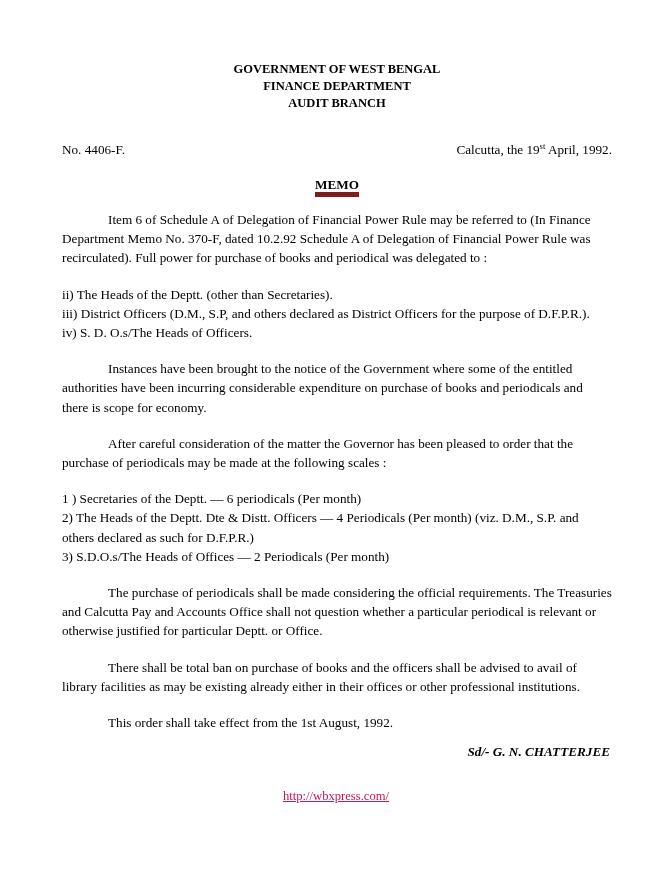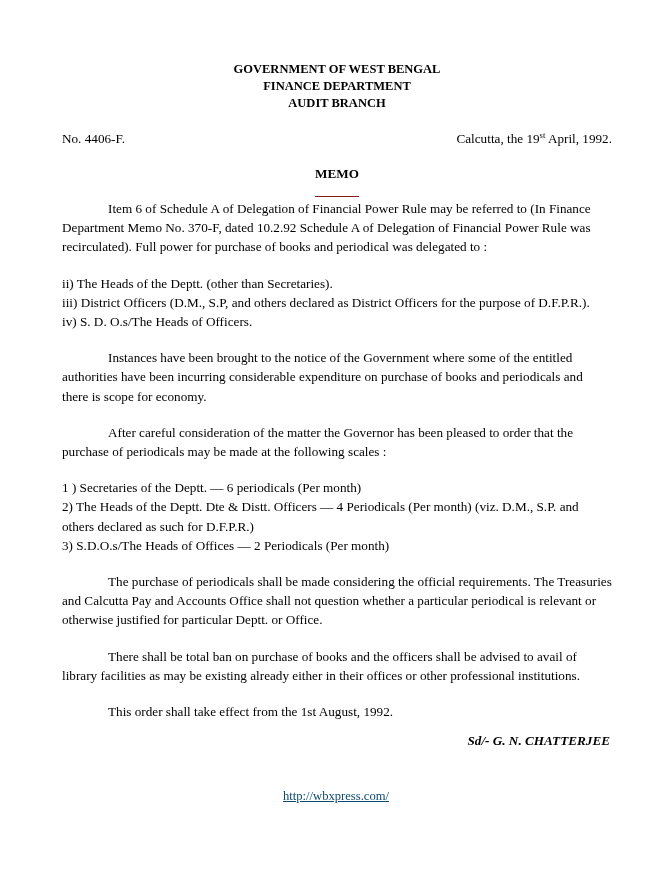--- a/index.html
+++ b/index.html
@@ -30,39 +30,39 @@
     line-height: 17px;
     padding-top: 61px;
   }
   .letterhead div { white-space: nowrap; }
 
   .refline {
     display: flex;
     justify-content: space-between;
     align-items: flex-end;
     font-size: 13.2px;
-    margin-top: 19px;
+    margin-top: 30px;
   }
   .refline .memo-no { white-space: nowrap; }
   .refline .place-date { white-space: nowrap; }
   sup {
     font-size: 0.65em;
     vertical-align: super;
     line-height: 0;
   }
 
   .memo-title {
     text-align: center;
     font-weight: bold;
     font-size: 13.2px;
     margin-top: 19px;
   }
   .memo-title span {
-    border-bottom: 1px solid #7f1d1d;
-    padding-bottom: 15px;
+    border-bottom: 5px solid #7f1d1d;
+    padding-bottom: 0px;
   }
 
   p.body {
     font-size: 13.2px;
     line-height: 19.2px;
     margin: 0;
     text-align: left;
   }
   p.indent {
     text-indent: 46px;
@@ -152,15 +152,15 @@
     <p class="body indent">There shall be total ban on purchase of books and the officers shall be advised to avail of library facilities as may be existing already either in their offices or other professional institutions.</p>
 
     <p class="body indent">This order shall take effect from the 1st August, 1992.</p>
 
     <div class="signature">Sd/- G. N. CHATTERJEE</div>
 
 
   </div>
 
   <div class="footer">
-    <a href="#" style="color: #0c4a6e;">http://wbxpress.com/</a>
+    <a href="#" style="color: #be185d;">http://wbxpress.com/</a>
   </div>
 </div>
 
 </body></html>

